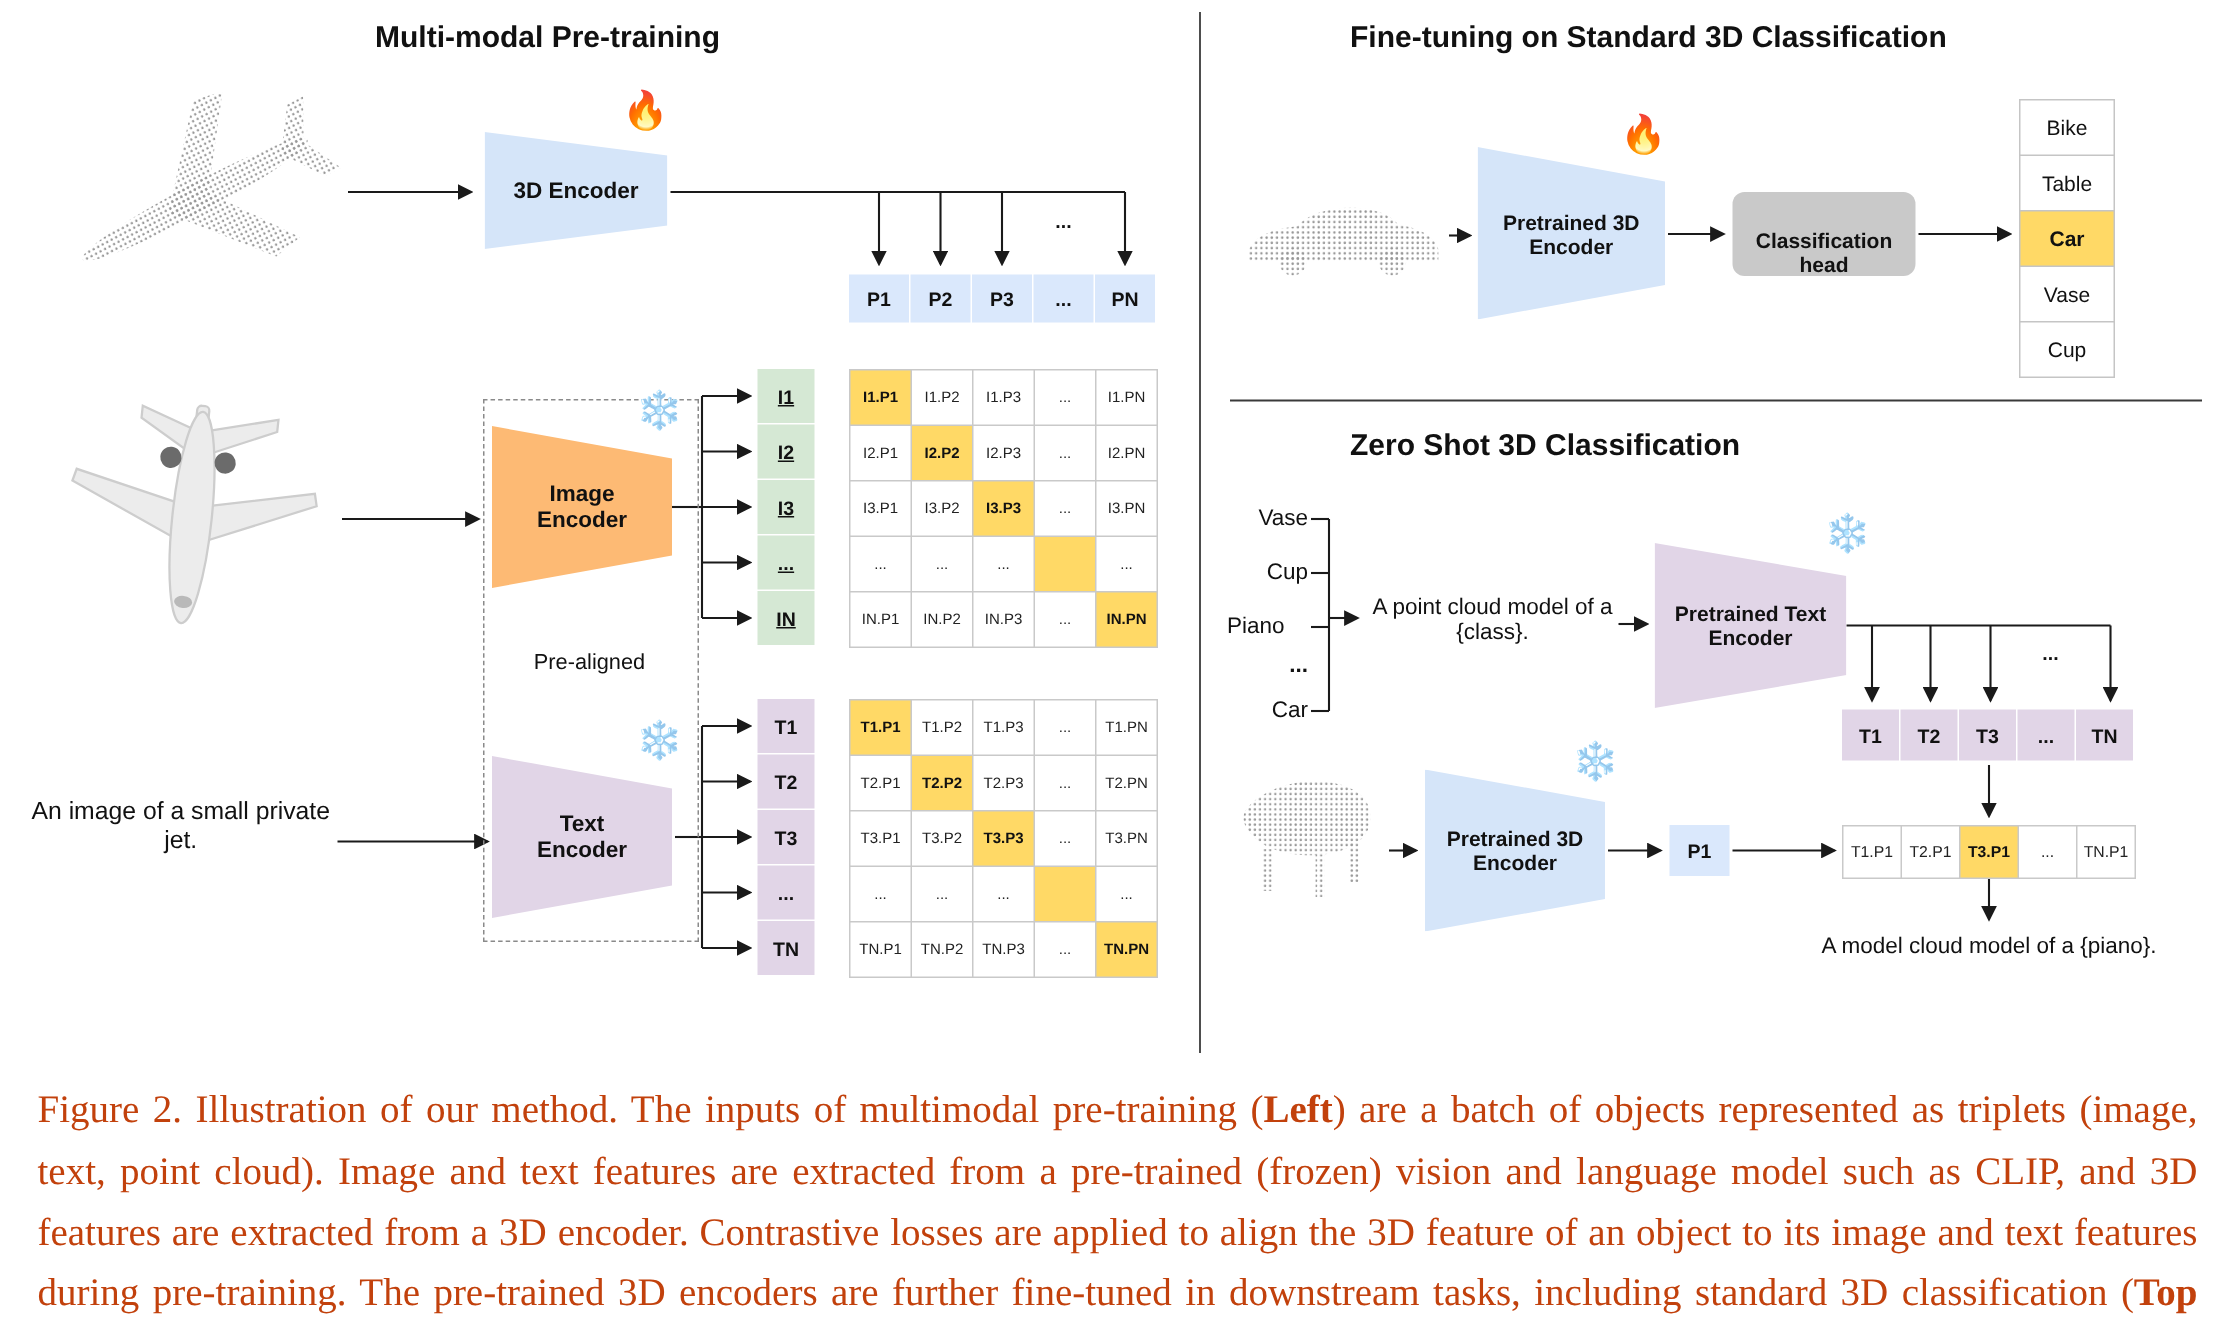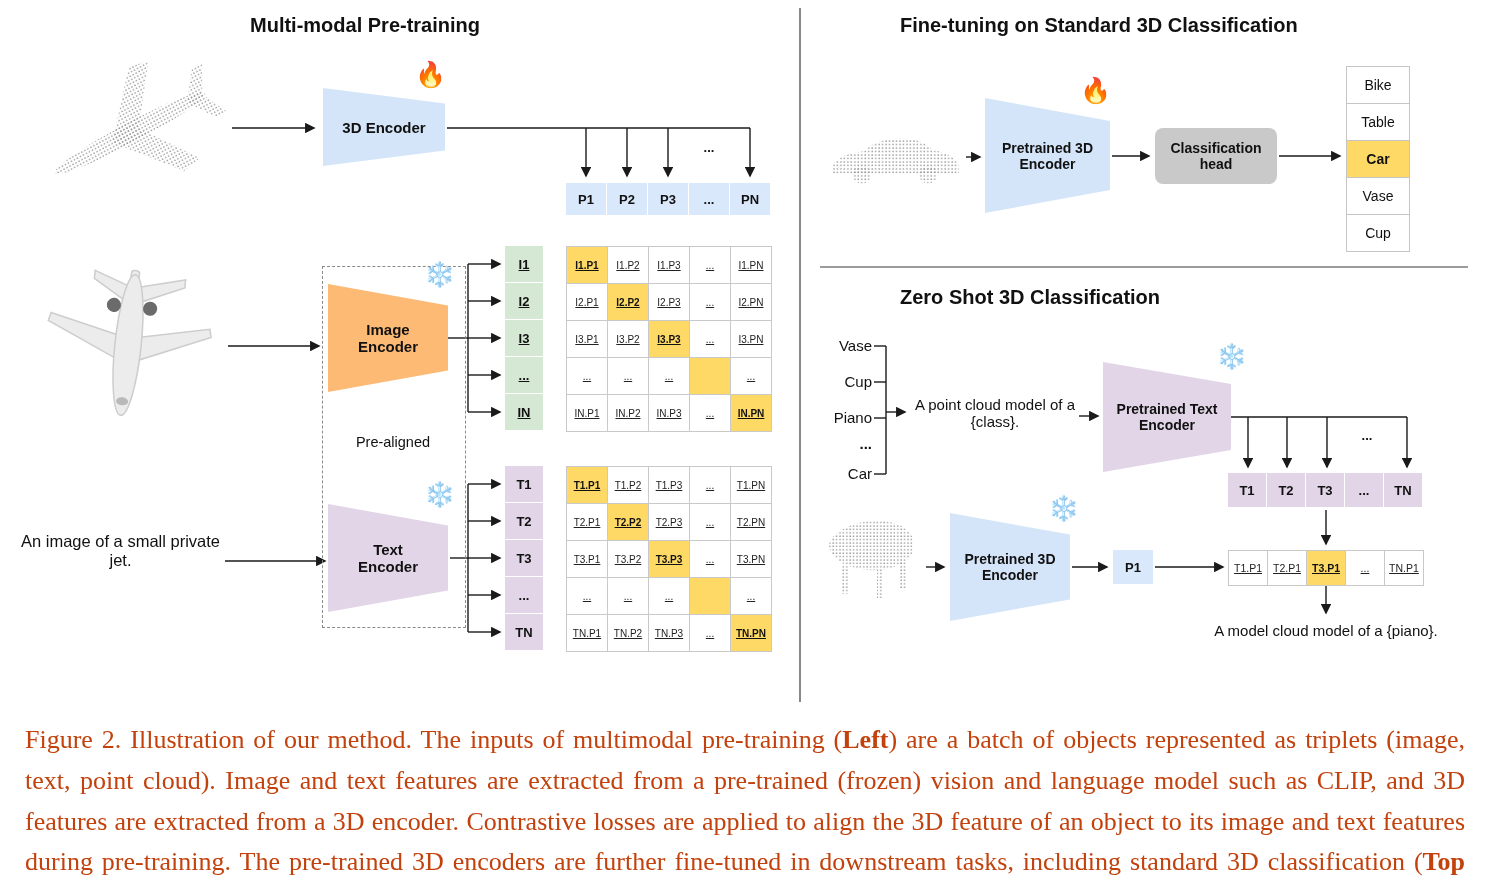--- a/index.html
+++ b/index.html
@@ -13,30 +13,30 @@
   .enc-green{background:#fdba74;}
   .enc-purple{background:#e1d5e7;}
   .emoji{font-size:25px;line-height:1;}
   .grid{display:grid;gap:1px;}
   .mgrid{background:#c9c9c9;padding:1px;gap:1px;}
   .cell{display:flex;align-items:center;justify-content:center;}
   .blue{background:#dae8fc;}
   .green{background:#d5e8d4;text-decoration:underline;}
   .purple{background:#e1d5e7;}
   .b13{font-weight:700;font-size:13px;}
-  .m{background:#fff;font-size:10px;color:#222;text-decoration:underline;}
+  .m{background:#fff;font-size:10px;color:#222;}
   .m.hl{background:#ffd966;font-weight:700;color:#111;}
   .hlcell{background:#ffd966;font-weight:700;}
   .dots3{font-size:13px;font-weight:700;text-align:center;}
   .dashedbox{border:1.6px dashed #8a8a8a;}
   .caption{font-family:Liberation Serif, serif;font-size:26px;line-height:1.57;
            text-align:justify;color:#c2410c;}
   .caption b{font-weight:700;}
   .smalltxt{font-size:15px;}
-  .headbox{background:#c9c9c9;border-radius:8px;display:flex;align-items:center;
+  .headbox{background:#c9c9c9;border-radius:8px;display:flex;align-items:flex-end;
            justify-content:center;text-align:center;font-weight:700;font-size:14px;}
 </style>
 </head>
 <body>
 
 <div id="page">
 
   <svg class="abs" style="left:0;top:0" width="1490" height="710">
     <defs>
       <marker id="ar" viewBox="0 0 10 10" refX="8.5" refY="5" markerWidth="7.5" markerHeight="7.5" orient="auto">
@@ -257,21 +257,21 @@
     <div class="cell" style="background:#fff;font-size:14px">Table</div>
     <div class="cell hlcell" style="font-size:14px">Car</div>
     <div class="cell" style="background:#fff;font-size:14px">Vase</div>
     <div class="cell" style="background:#fff;font-size:14px">Cup</div>
   </div>
 
   <div class="abs title" style="left:900px;top:286px;width:480px">Zero Shot 3D Classification</div>
 
   <div class="abs smalltxt" style="left:818px;top:337px;width:54px;text-align:right">Vase</div>
   <div class="abs smalltxt" style="left:818px;top:373px;width:54px;text-align:right">Cup</div>
-  <div class="abs smalltxt" style="left:818px;top:409px;width:54px;text-align:right">Piano</div>
+  <div class="abs smalltxt" style="left:818px;top:409px;width:54px;">Piano</div>
   <div class="abs smalltxt" style="left:818px;top:435px;width:54px;text-align:right;font-weight:700">...</div>
   <div class="abs smalltxt" style="left:818px;top:465px;width:54px;text-align:right">Car</div>
 
   <div class="abs smalltxt" style="left:910px;top:396px;width:170px;text-align:center">A point cloud model of a {class}.</div>
 
   <div class="abs enc enc-purple" style="left:1103px;top:362px;width:128px;height:110px;font-size:14px">
     <span style="width:104px">Pretrained Text Encoder</span>
   </div>
   <div class="abs emoji" style="left:1216px;top:344px">❄️</div>
 

